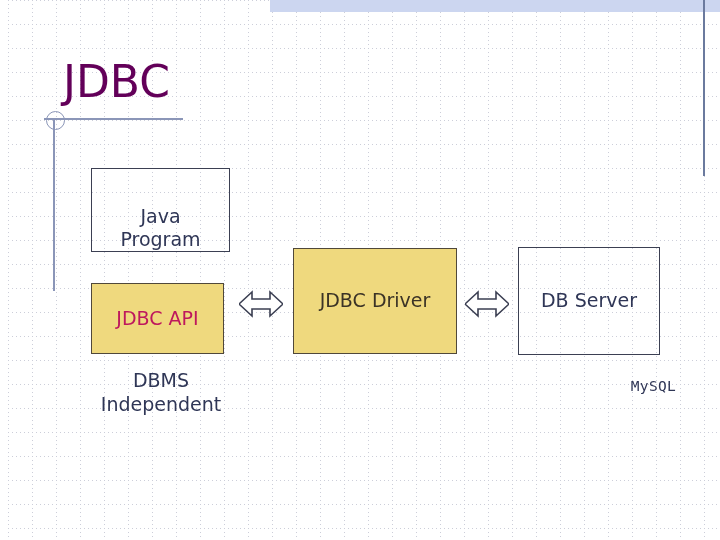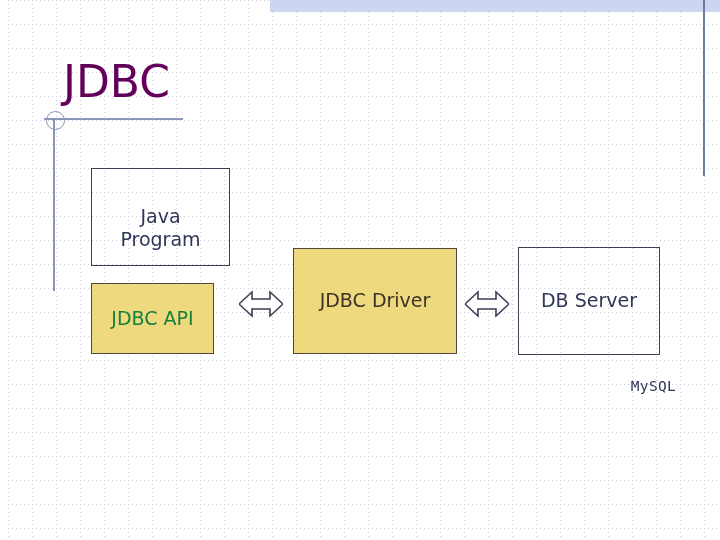--- a/index.html
+++ b/index.html
@@ -106,32 +106,32 @@
     box-sizing: border-box;
     display: flex;
     align-items: center;
     justify-content: center;
     text-align: center;
     font-size: 19px;
     line-height: 1.22;
     white-space: pre-line;
   }
   .box-java {
-    left: 83px;  top: 168px;  width: 139px; height: 98px;
+    left: 83px;  top: 168px;  width: 139px; height: 84px;
     border: 1.3px solid #3b3f52;
     background: transparent;
     color: #2f3656;
-    align-items: center;
+    align-items: flex-end;
     padding-top: 22px;
   }
   .box-api {
-    left: 83px;  top: 283px;  width: 123px; height: 71px;
+    left: 83px;  top: 283px;  width: 133px; height: 71px;
     border: 1.5px solid #50483a;
     background: #efd97e;
-    color: #15803d;
+    color: #be185d;
   }
   .box-driver {
     left: 285px; top: 248px;  width: 164px; height: 106px;
     border: 1.5px solid #50483a;
     background: #efd97e;
     color: #3b3326;
   }
   .box-dbserver {
     left: 510px; top: 247px;  width: 142px; height: 108px;
     border: 1.5px solid #3b3f52;
@@ -212,17 +212,19 @@
       <polygon points="0,15 13,3 13,10 31,10 31,3 44,15 31,27 31,20 13,20 13,27" fill="#ffffff" stroke="#3b3f52" stroke-width="1.6" stroke-linejoin="miter"></polygon>
     </svg>
   </div>
 
   <div class="arrow arrow-right">
     <svg viewBox="0 0 44 30" width="44" height="30" aria-hidden="true">
       <polygon points="0,15 13,3 13,10 31,10 31,3 44,15 31,27 31,20 13,20 13,27" fill="#ffffff" stroke="#3b3f52" stroke-width="1.6" stroke-linejoin="miter"></polygon>
     </svg>
   </div>
 
+  <div class="caption cap-dbms">DBMS
+Independent</div>
 
 
   <div class="caption cap-mysql">MySQL</div>
 
 </div>
 
 </body></html>

